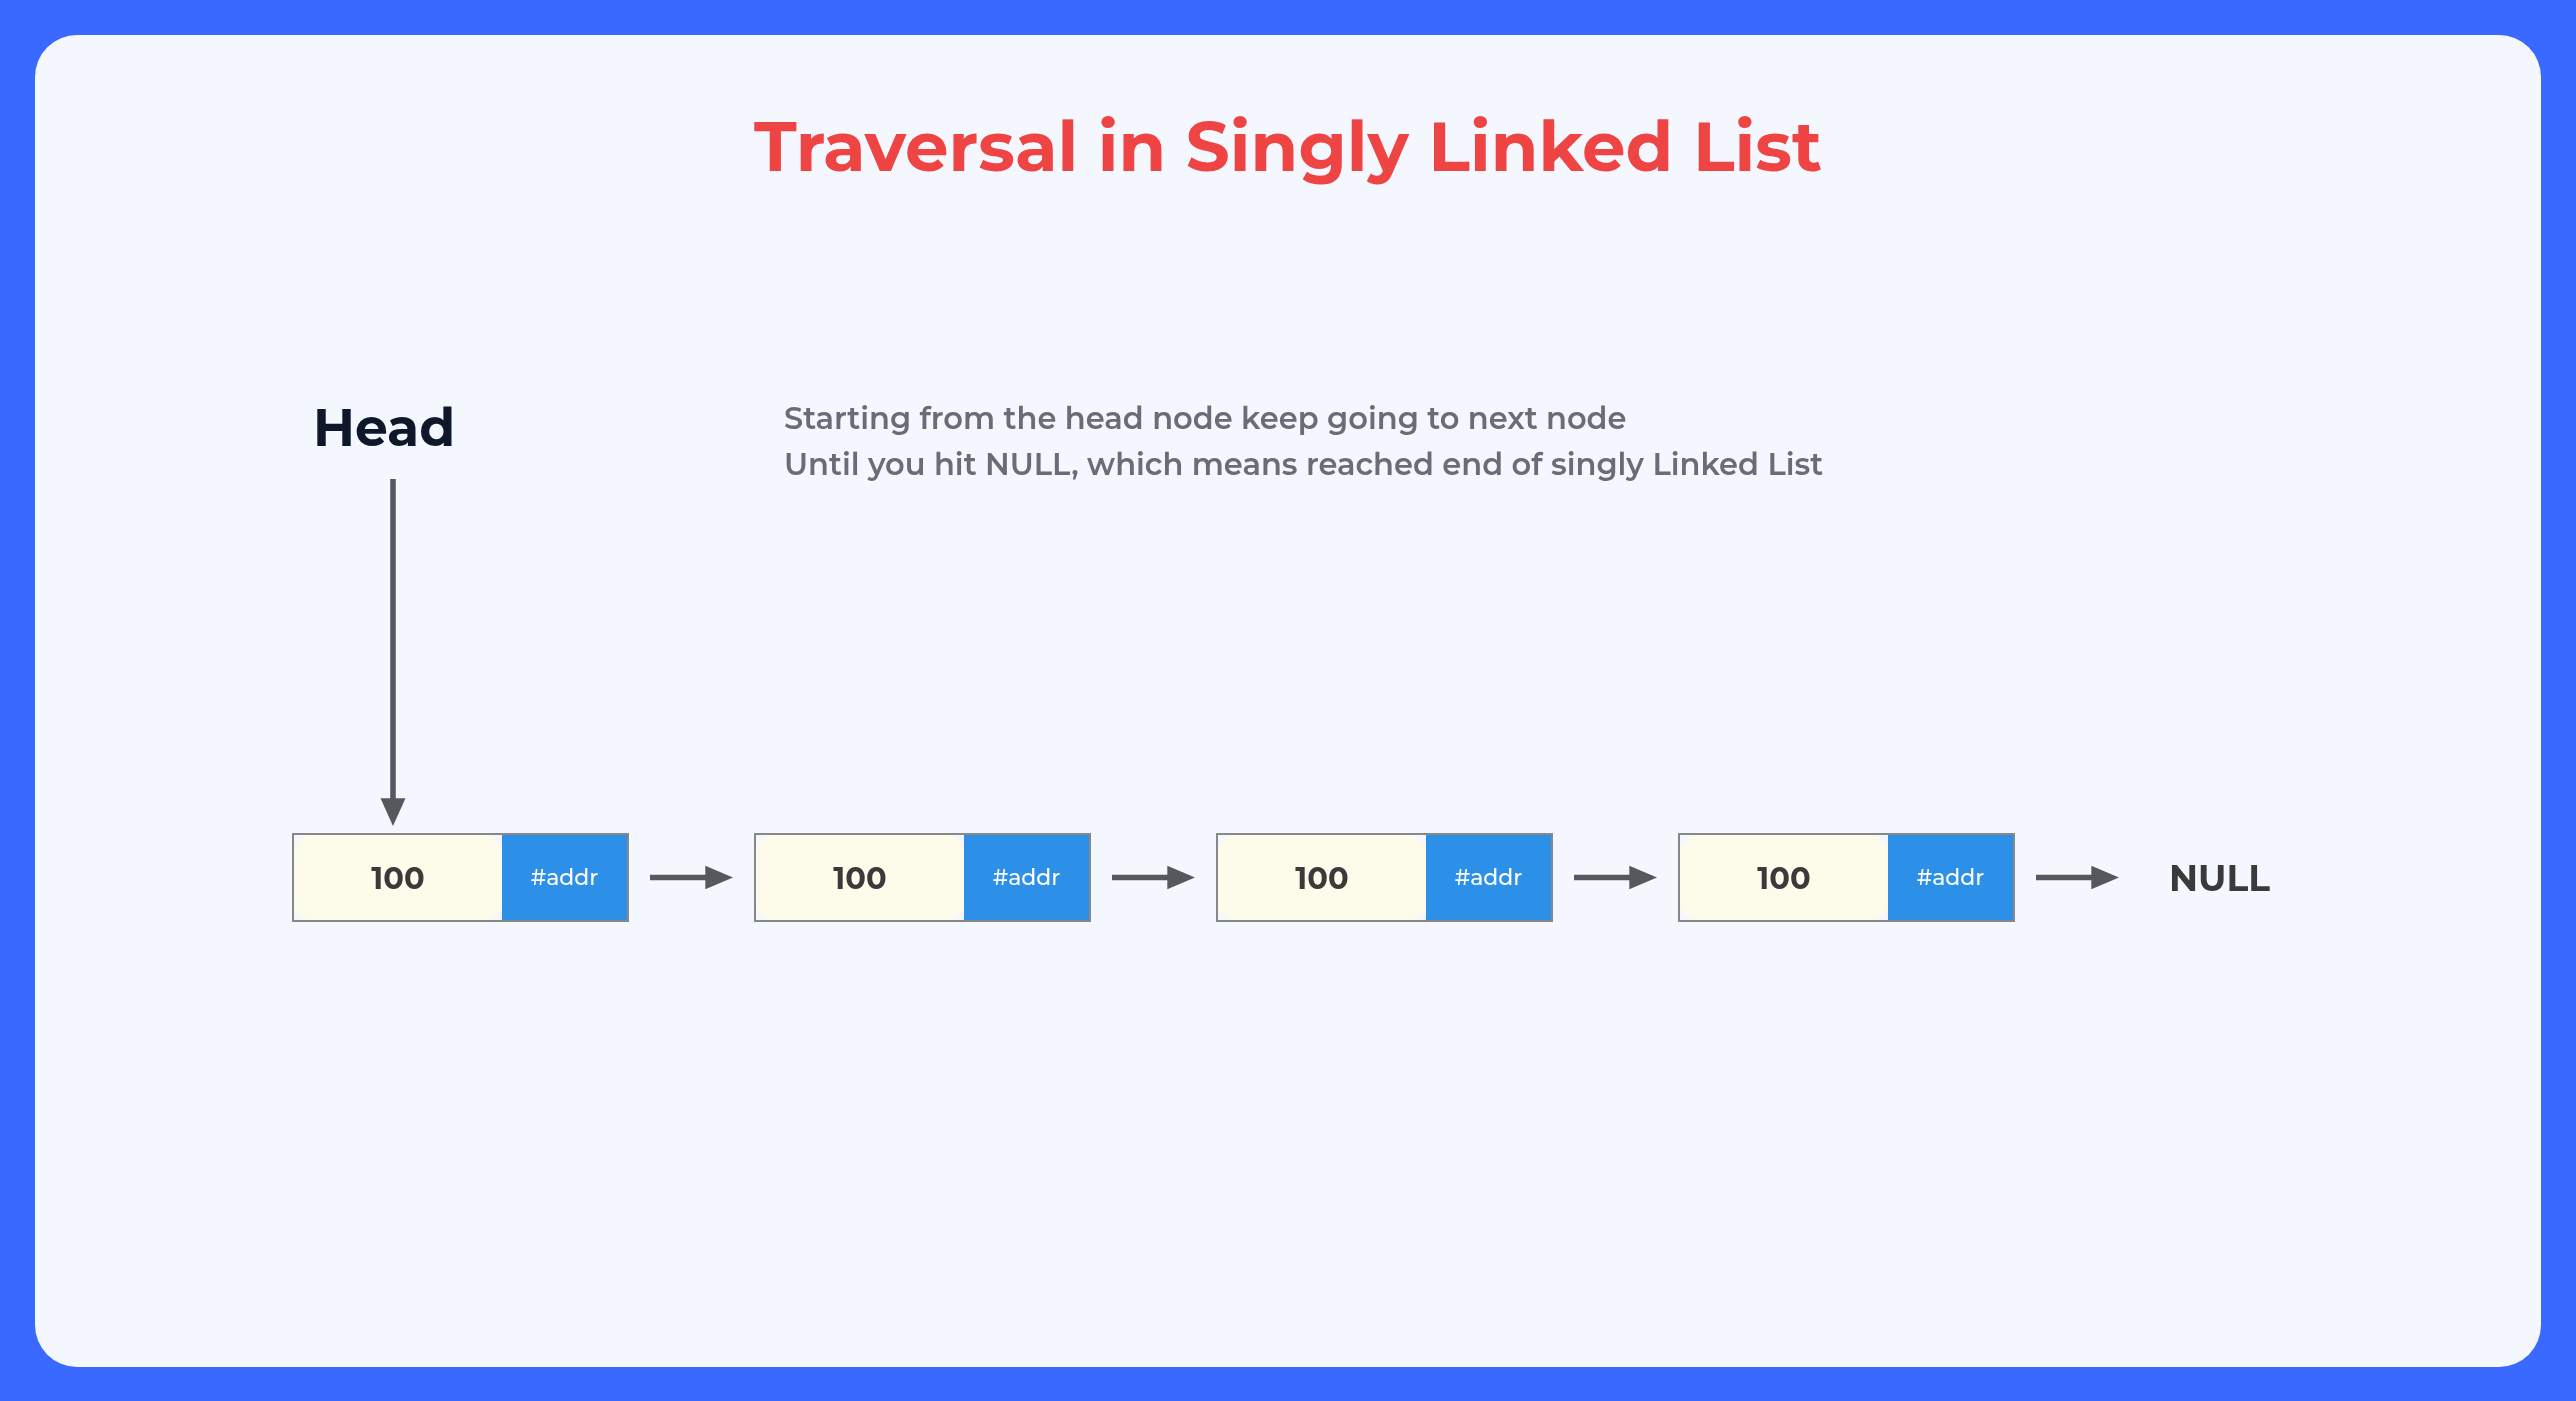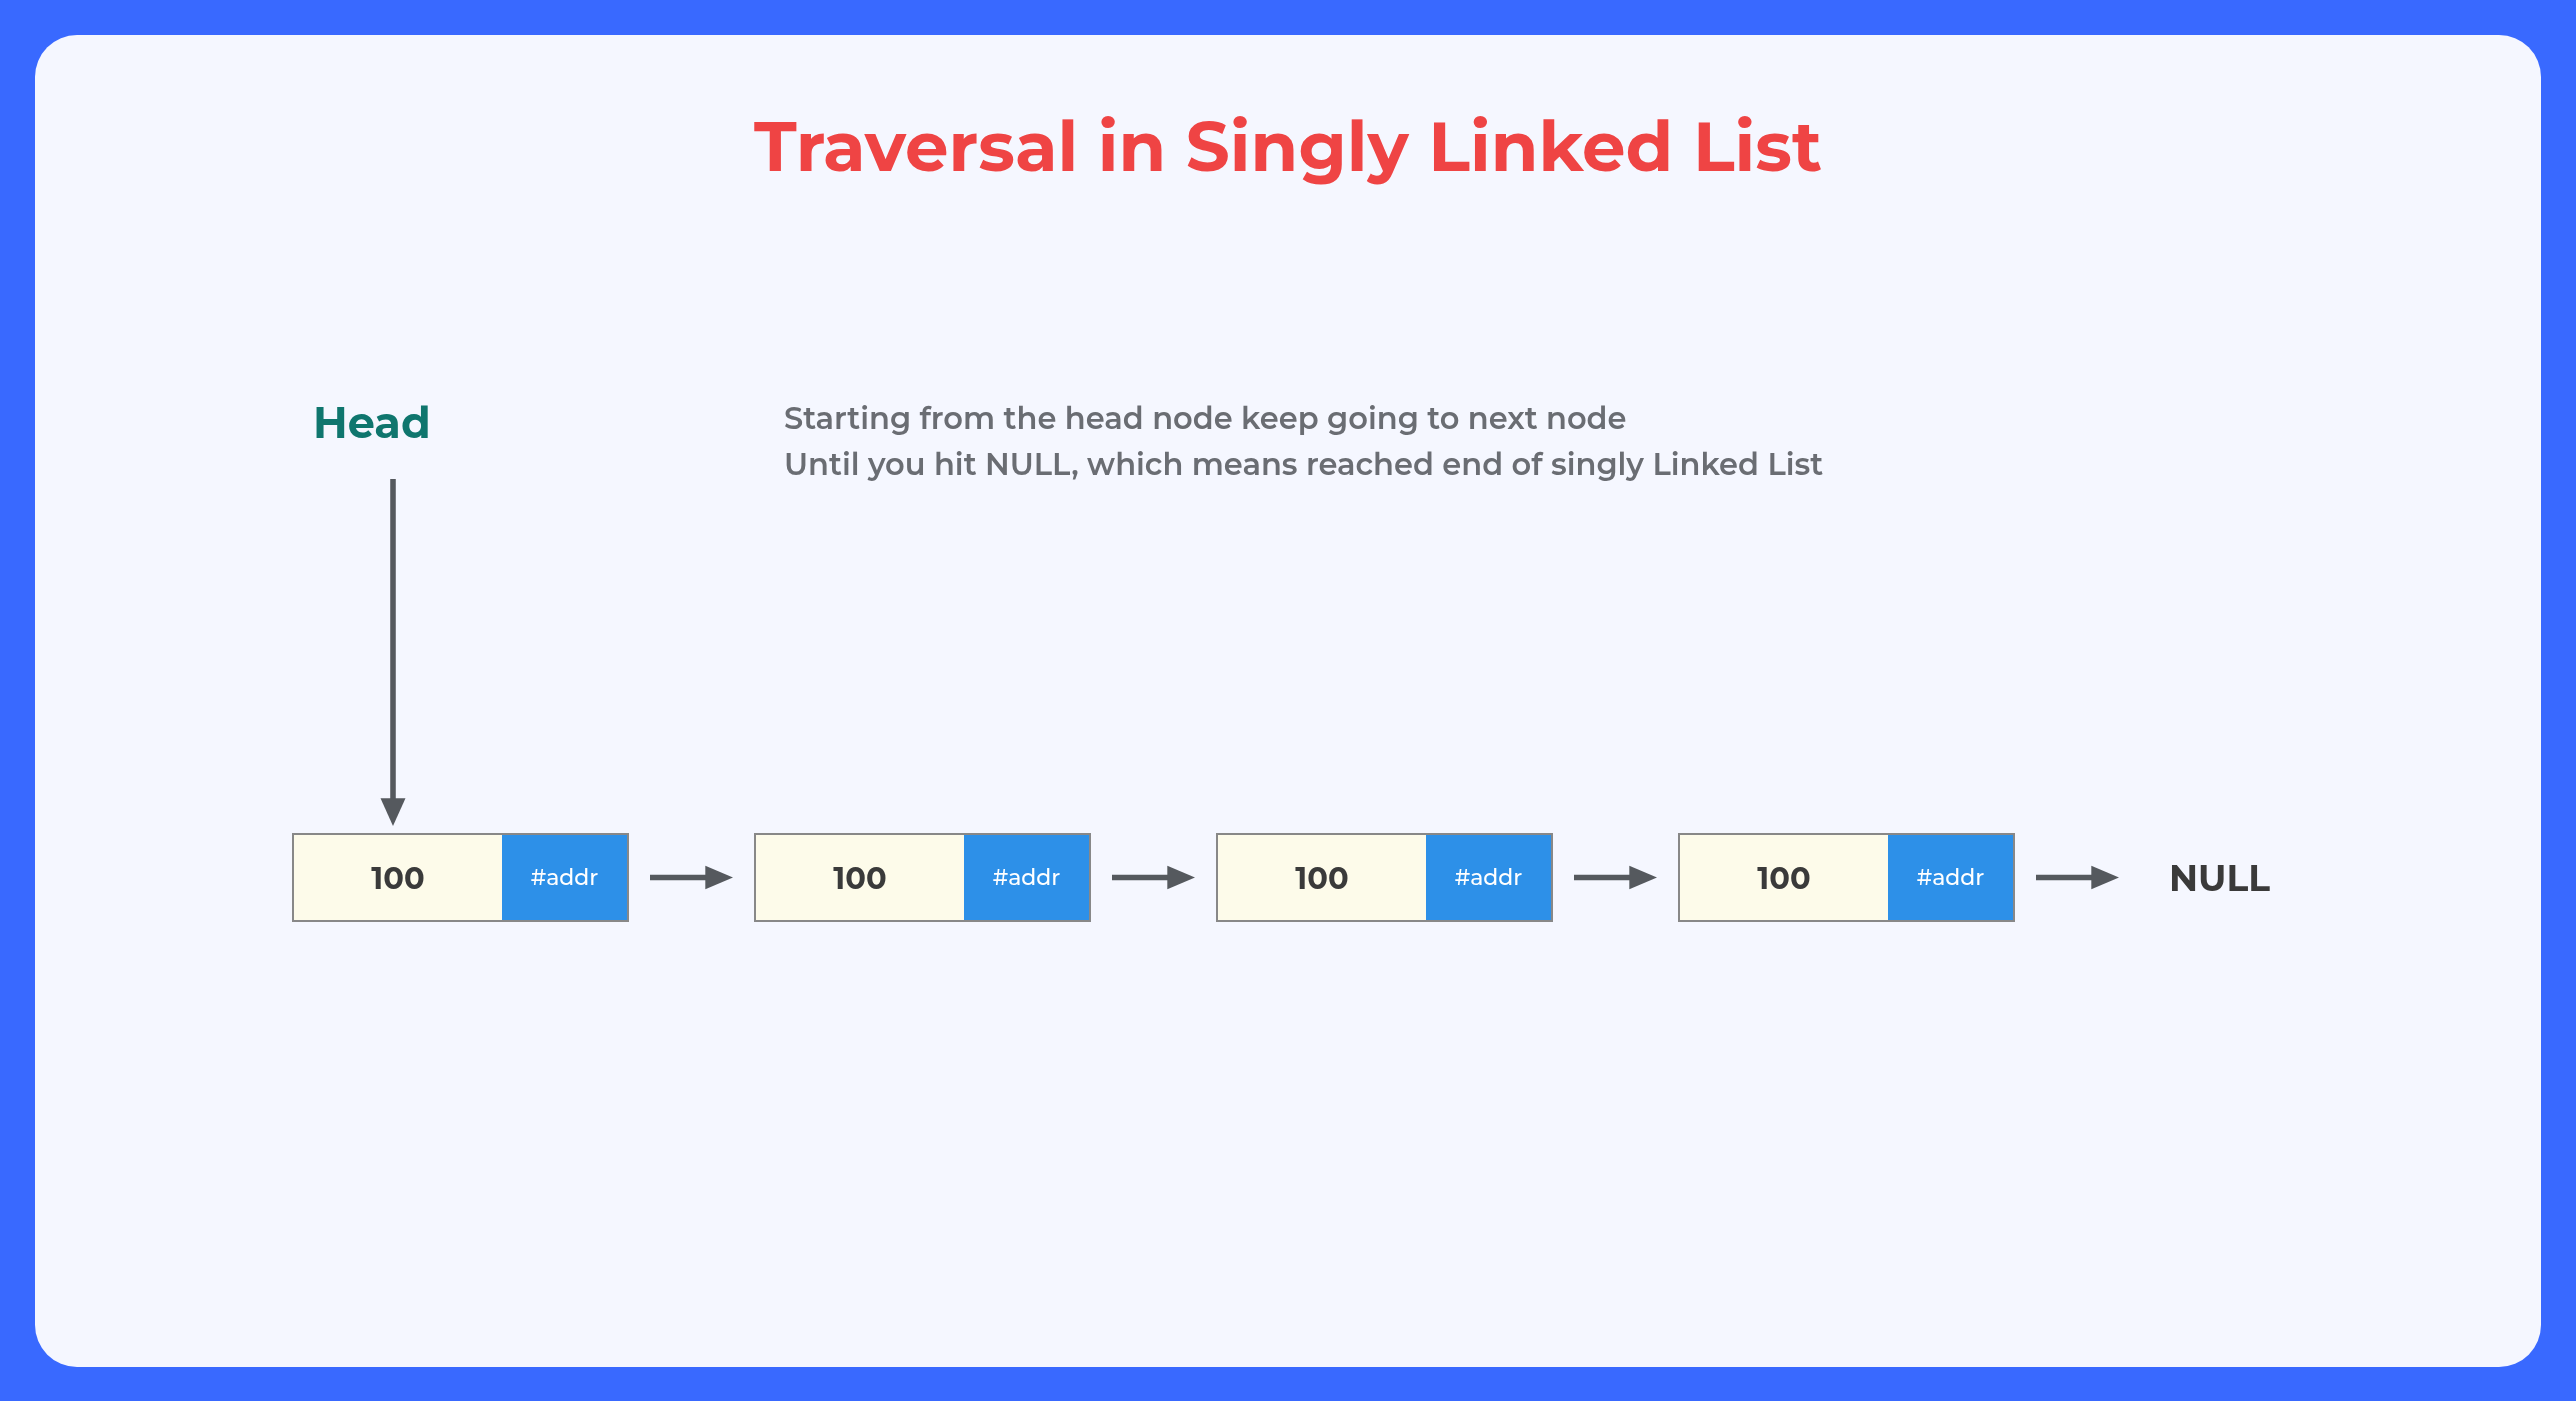--- a/index.html
+++ b/index.html
@@ -29,23 +29,23 @@
       font-size: 69px;
       font-weight: 700;
       color: #ef4444;
       text-align: center;
       white-space: nowrap;
     }
     .head-label {
       position: absolute;
       top: 361px;
       left: 278px;
-      font-size: 43px;
+      font-size: 52px;
       font-weight: 700;
-      color: #0f766e;
+      color: #0f172a;
     }
     .description {
       position: absolute;
       top: 361px;
       left: 749px;
       font-size: 30.5px;
       font-weight: 600;
       color: #6a6d73;
       line-height: 1.5;
     }
@@ -69,20 +69,21 @@
     }
     .node-value {
       width: 208px;
       background: #fdfbea;
       display: flex;
       align-items: center;
       justify-content: center;
       font-size: 30.5px;
       font-weight: 700;
       color: #3a3a3a;
+      border-radius: 18px;
     }
     .node-addr {
       width: 125px;
       background: #2d90e8;
       display: flex;
       align-items: center;
       justify-content: center;
       font-size: 22px;
       font-weight: 500;
       color: #ffffff;

